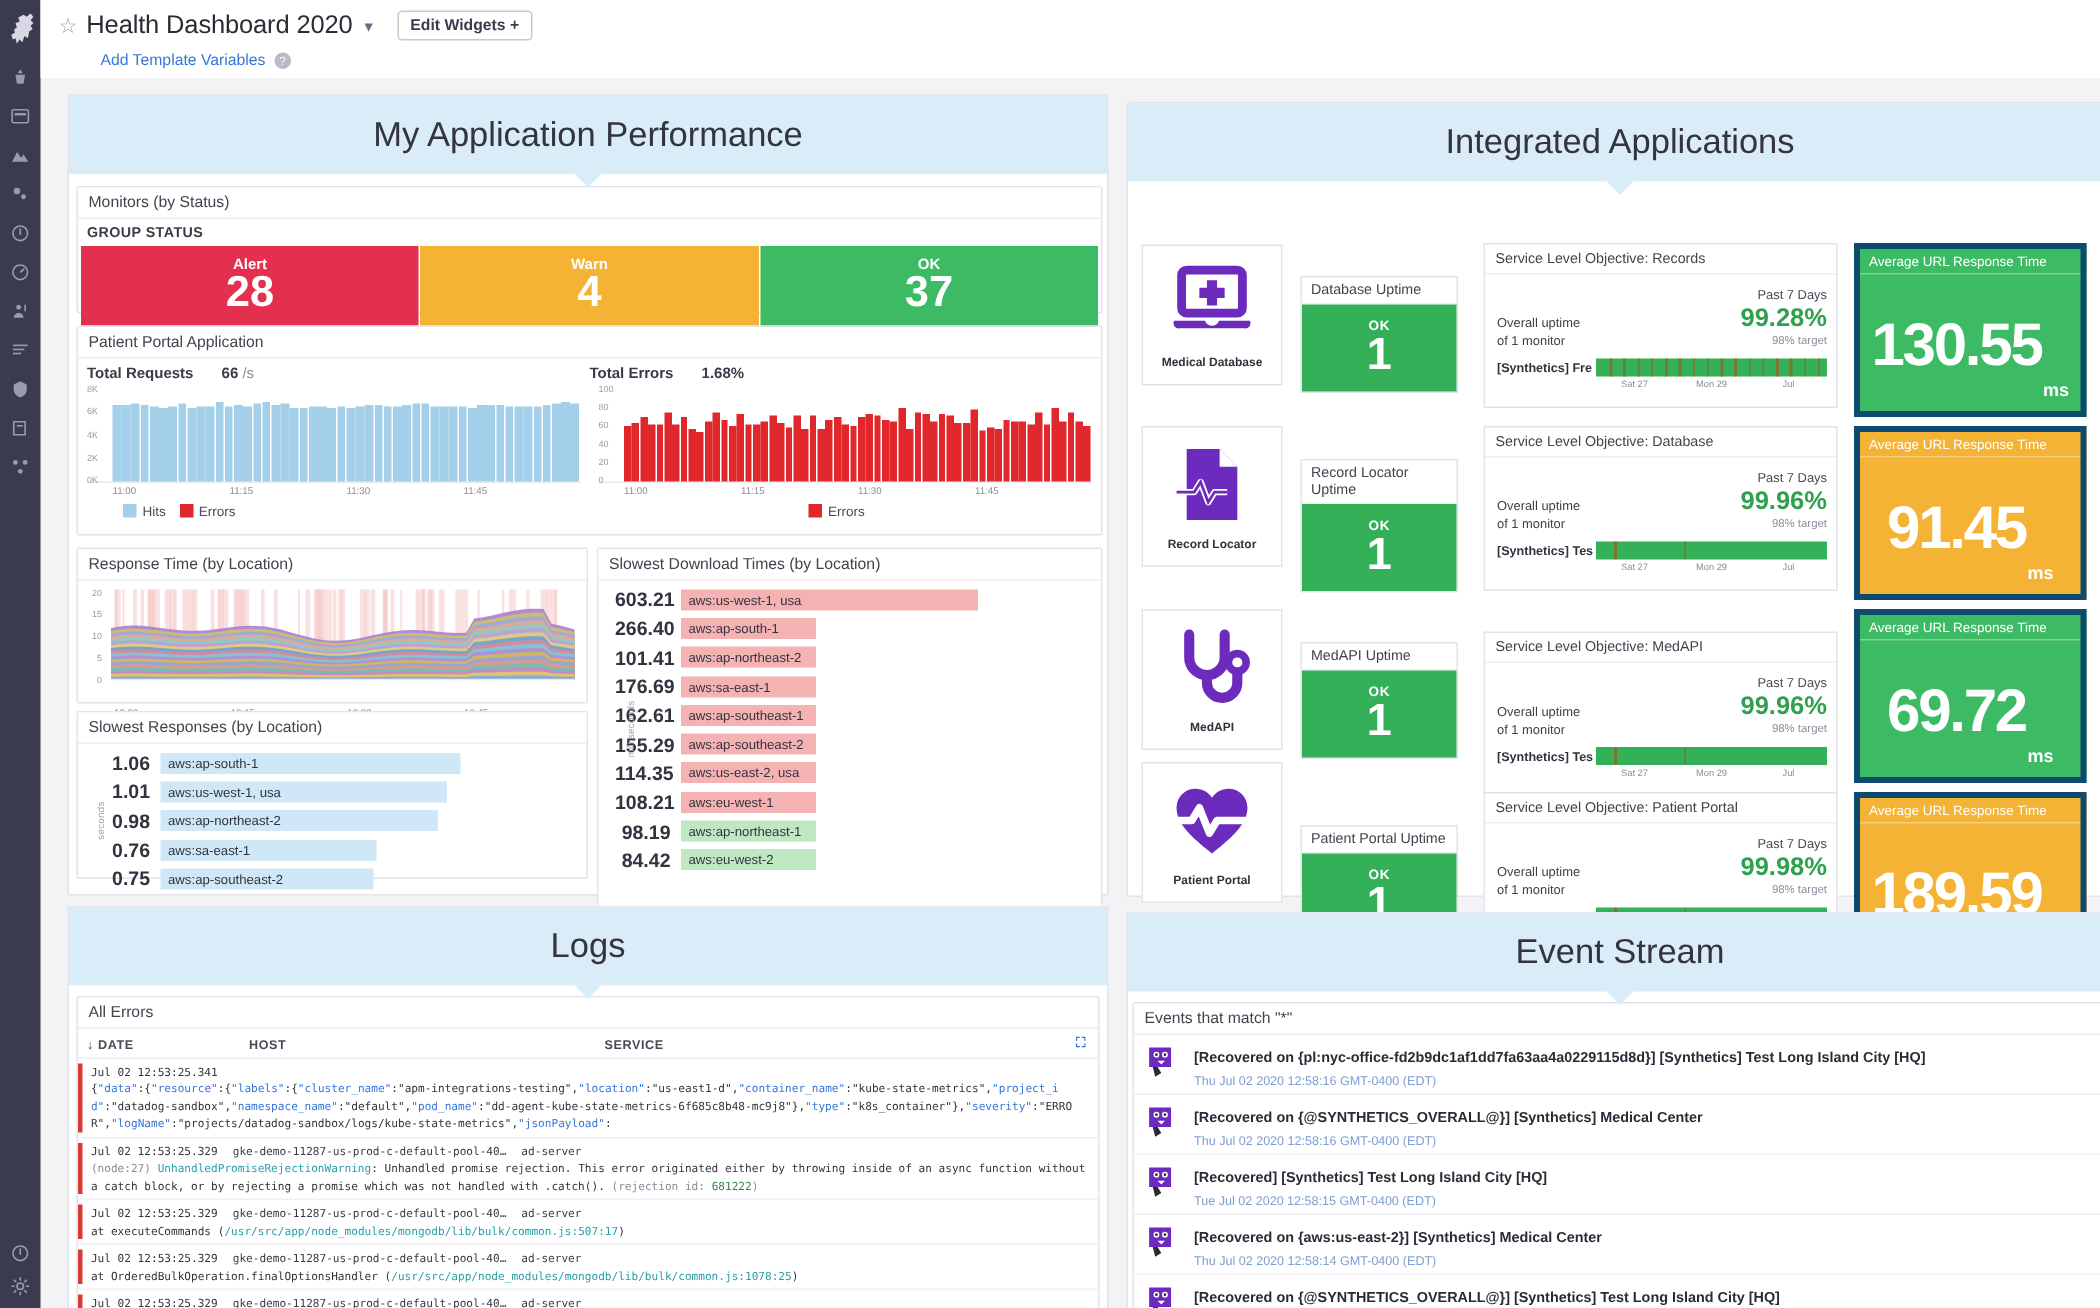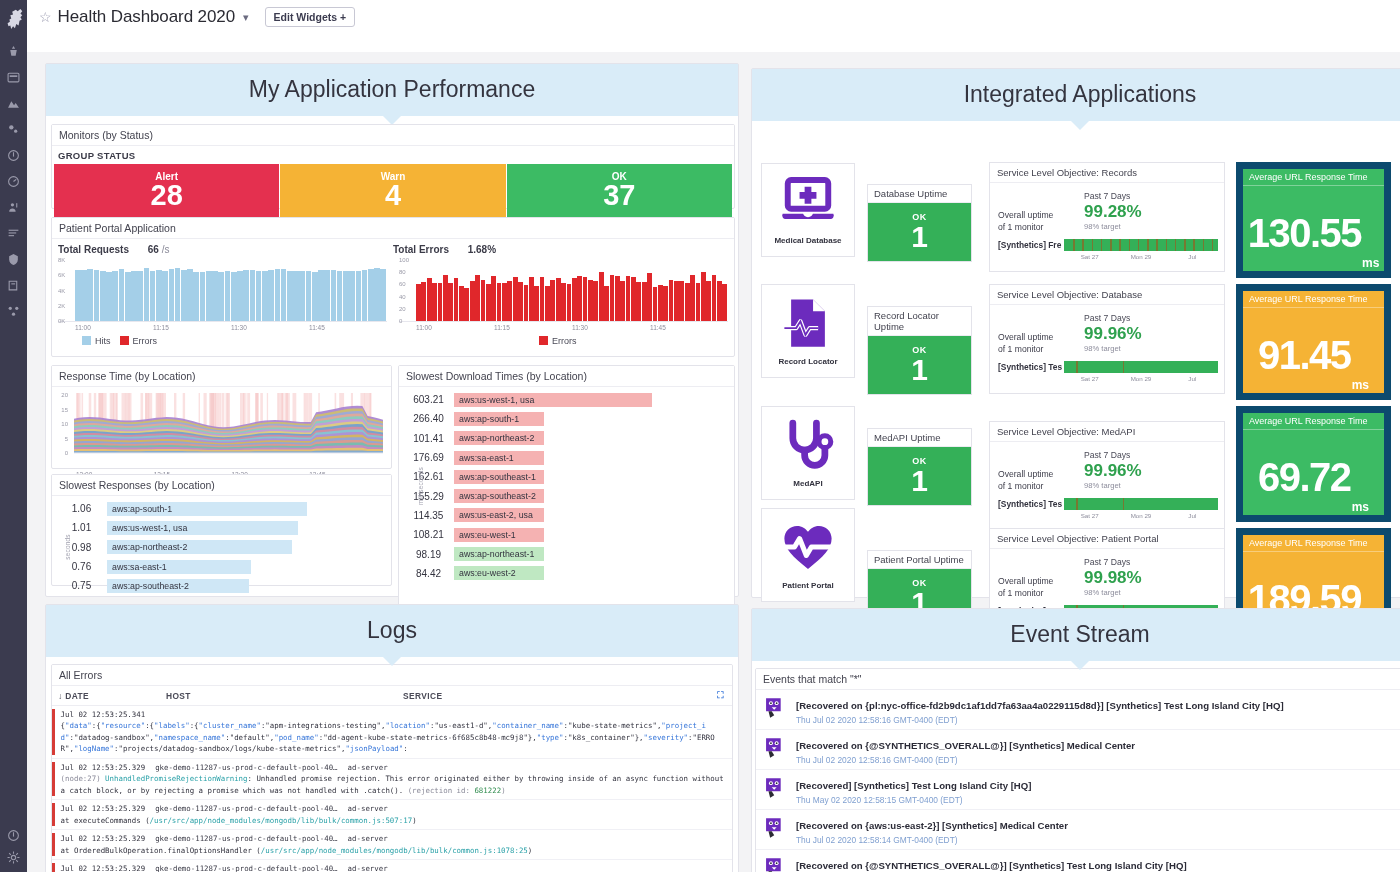--- a/index.html
+++ b/index.html
@@ -89,21 +89,21 @@
   .xaxis span { flex: 1; }
   .legend { display: flex; gap: 9px; align-items: center; font-size: 9px; color: #4a4a57; padding: 5px 0 0 24px; }
   .legend .sw { width: 9px; height: 9px; display: inline-block; margin-right: 4px; vertical-align: -1px; }
 
   #resp-time { position: absolute; left: 5px; top: 249px; width: 341px; height: 104px; }
   #slow-dl { position: absolute; left: 352px; top: 249px; width: 337px; height: 278px; }
   #slow-resp { position: absolute; left: 5px; top: 358px; width: 341px; height: 112px; }
 
   .toplist { padding: 3px 5px 3px 3px; }
   .tl-row { display: flex; align-items: center; height: 19.3px; font-size: 9px; }
-  .tl-val { width: 44px; text-align: center; padding-right: 7px; font-weight: 400; color: #33333f; font-size: 10px; }
+  .tl-val { width: 44px; text-align: right; padding-right: 7px; font-weight: 700; color: #33333f; font-size: 13px; }
   .tl-bar { height: 14px; display: flex; align-items: center; padding-left: 5px; font-size: 8.8px; color: #33333f; white-space: nowrap; }
   .axis-lbl { position: absolute; left: 3px; top: 50%; transform: translateY(-50%) rotate(-90deg); transform-origin: center;
               font-size: 6.5px; color: #a0a0ae; letter-spacing: .2px; }
 
   
   #integ { position: absolute; left: 724px; top: 16px; width: 658px; height: 530px; }
   #integ-body { position: relative; padding-top: 7px; }
   .app-card { position: absolute; width: 94px; height: 94px; background: #fff; border: 1px solid #e3e3ea;
               display: flex; flex-direction: column; align-items: center; justify-content: center; }
   .app-card .ac-label { font-size: 8px; font-weight: 700; color: #32323e; margin-top: 3px; }
@@ -113,32 +113,32 @@
   .uptime .ut-title { font-size: 9.5px; color: #43434f; padding: 3px 6px; border-bottom: 1px solid #ededf2; }
   .uptime .ut-body { background: #34b058; color: #fff; height: 58px; display: flex; flex-direction: column;
                      align-items: center; justify-content: center; }
   .uptime .ut-ok { font-size: 9px; font-weight: 700; letter-spacing: .5px; }
   .uptime .ut-num { font-size: 30px; font-weight: 700; line-height: 1; }
 
   .slo { position: absolute; width: 236px; height: 110px; background: #fff; border: 1px solid #e3e3ea; }
   .slo .slo-title { font-size: 9.5px; color: #43434f; padding: 4px 7px; border-bottom: 1px solid #ededf2; }
   .slo-inner { display: flex; padding: 8px 6px 0 8px; }
   .slo-left { width: 86px; font-size: 8.6px; color: #3d3d4a; line-height: 1.45; padding-top: 18px; }
-  .slo-right { flex: 1; text-align: left; }
+  .slo-right { flex: 1; text-align: right; }
   .slo-past { font-size: 8.6px; color: #4a4a57; }
   .slo-pct { font-size: 17px; font-weight: 700; color: #2fa14e; line-height: 1.25; }
   .slo-target { font-size: 7.6px; color: #8d8d9c; }
   .slo-row { display: flex; align-items: center; padding: 5px 6px 0 8px; }
   .slo-mon { font-size: 8.4px; font-weight: 700; color: #32323e; width: 66px; white-space: nowrap; overflow: hidden; }
   .slo-bar { flex: 1; height: 12px; background: #34b058; position: relative; }
   .slo-bar i { position: absolute; top: 0; bottom: 0; width: 1.4px; background: #9c5a1f; opacity: .65; }
   .slo-axis { display: flex; padding: 2px 6px 0 74px; font-size: 6.2px; color: #8d8d9c; position: relative; }
   .slo-axis span { flex: 1; text-align: center; }
 
-  .resp-tile { position: absolute; width: 155px; height: 116px; border: 7px solid #0c4a6e; background: #fff; }
+  .resp-tile { position: absolute; width: 155px; height: 116px; border: 4px solid #0c4a6e; background: #fff; }
   .resp-tile .rt-title { font-size: 9px; padding: 3px 6px; color: #fff; border-bottom: 1px solid rgba(255,255,255,.35); }
   .resp-tile .rt-body { height: 94px; display: flex; align-items: center; justify-content: center; color: #fff; }
   .resp-tile .rt-num { font-size: 40px; font-weight: 700; line-height: 1; letter-spacing: -1.5px; }
   .resp-tile .rt-unit { font-size: 12px; font-weight: 700; align-self: flex-end; margin-bottom: 10px; margin-left: 1px; }
 
   
   #logs { position: absolute; left: 18px; top: 552px; width: 694px; height: 312px; }
   #logs-body { padding: 7px 5px 0; }
   #logs-panel { height: 262px; overflow: hidden; }
   .log-cols { display: flex; font-size: 8.4px; font-weight: 700; color: #4a4a57; letter-spacing: .4px;
@@ -256,20 +256,24 @@
       </svg>
   </div>
 </div>
 
 <div id="topbar">
   <div id="titlerow">
     <span class="star">☆</span>
     <span id="dash-title">Health Dashboard 2020</span>
     <span class="caret">▾</span>
     <button id="edit-widgets">Edit Widgets  +</button>
+  </div>
+  <div id="tmplrow">
+    <span id="tmpl-link">Add Template Variables</span>
+    <span class="qmark">?</span>
   </div>
 </div>
 
 <div id="canvas">
 
   <div id="app-perf" class="panel">
     <div class="group-head">My Application Performance</div>
     <div id="app-perf-body">
 
       <div id="monitors" class="panel">
@@ -957,21 +961,21 @@
                   <path d="M5 4h18v16H5z" fill="#6c2bbd"></path>
                   <circle cx="11" cy="10" r="2.4" fill="#fff"></circle>
                   <circle cx="18" cy="10" r="2.4" fill="#fff"></circle>
                   <circle cx="11" cy="10" r="1.1" fill="#2b2b33"></circle>
                   <circle cx="18" cy="10" r="1.1" fill="#2b2b33"></circle>
                   <path d="M12 15h6l-3 3z" fill="#fff"></path>
                   <path d="M8 20l2 8 5-3-3-5z" fill="#2b2b33"></path>
                 </svg></span>
      <span>
        <span class="ev-title">[Recovered] [Synthetics] Test Long Island City [HQ]</span>
-       <div class="ev-time">Thu May 02 2020 12:58:15 GMT-0400 (EDT)</div>
+       <div class="ev-time">Tue Jul 02 2020 12:58:15 GMT-0400 (EDT)</div>
      </span>
    </div>
             <div class="ev-row recovered">
      <span class="ev-avatar"><svg viewBox="0 0 32 32">
                   <rect width="32" height="32" fill="#fff"></rect>
                   <path d="M5 4h18v16H5z" fill="#6c2bbd"></path>
                   <circle cx="11" cy="10" r="2.4" fill="#fff"></circle>
                   <circle cx="18" cy="10" r="2.4" fill="#fff"></circle>
                   <circle cx="11" cy="10" r="1.1" fill="#2b2b33"></circle>
                   <circle cx="18" cy="10" r="1.1" fill="#2b2b33"></circle>

